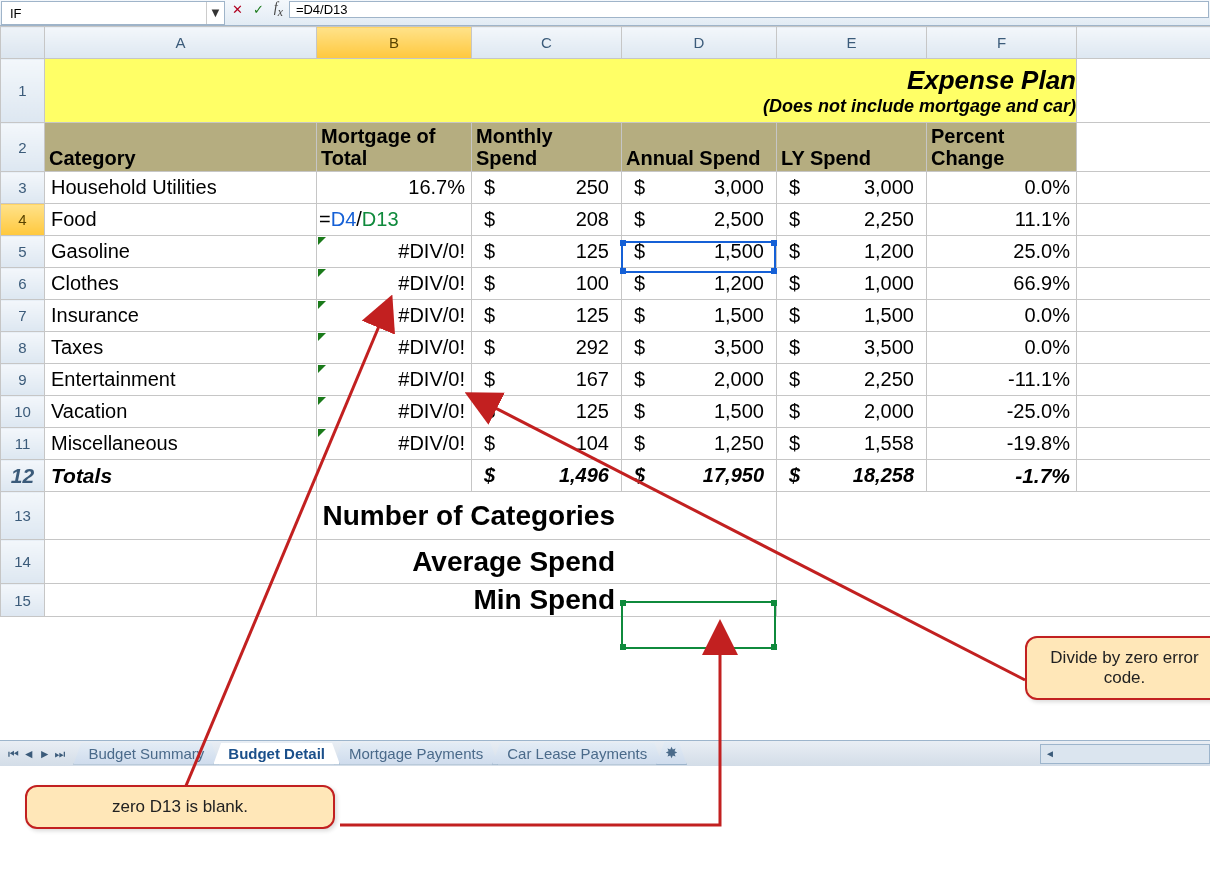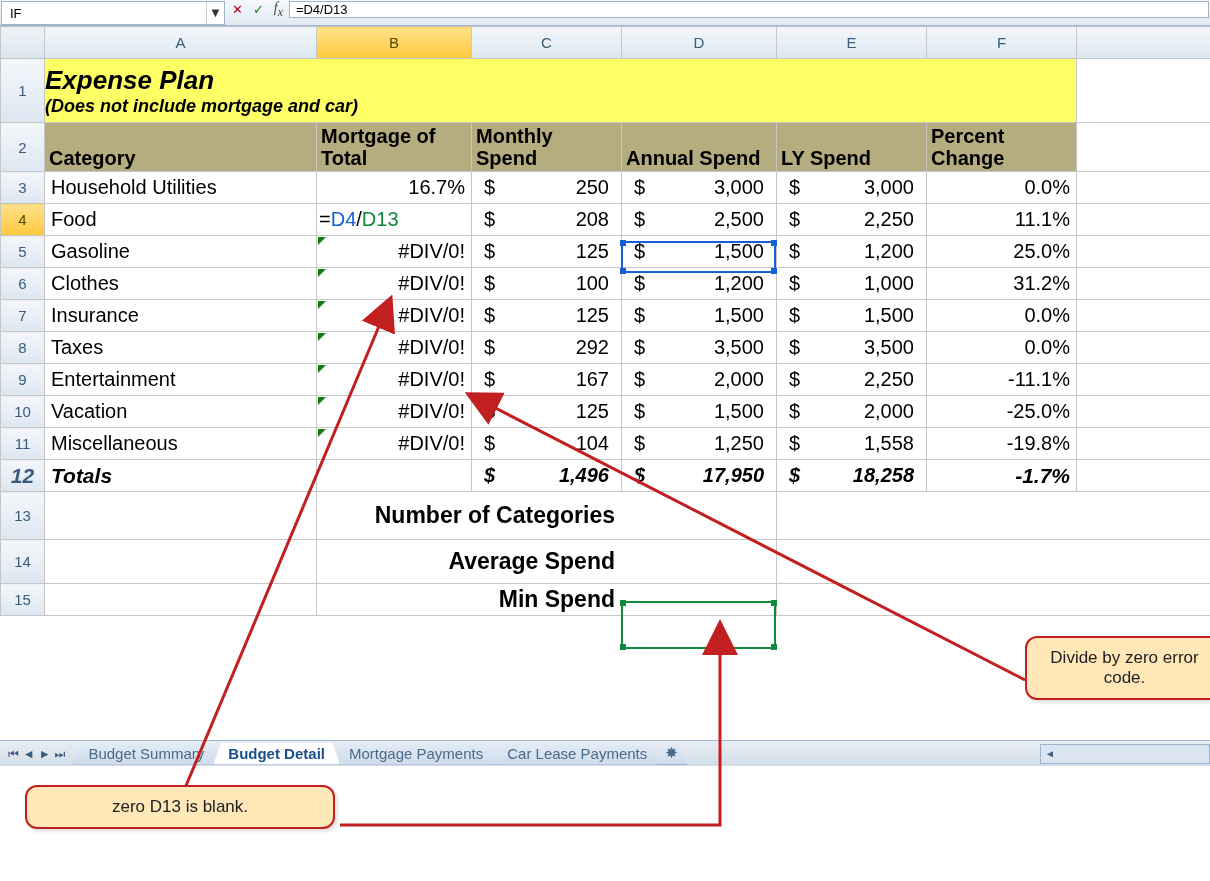--- a/index.html
+++ b/index.html
@@ -111,41 +111,41 @@
   .cw-B{width:155px}
   .cw-C{width:150px}
   .cw-D{width:155px}
   .cw-E{width:150px}
   .cw-F{width:150px}
   .cw-G{width:134px}
 
   
   .title-cell {
     background: #ffff66;
-    text-align: left;
+    text-align: right;
     font-family: Arial;
     height: 64px !important;
   }
   .title-main { font-size: 26px; font-weight: bold; font-style: italic; }
   .title-sub  { font-size: 18px; font-weight: bold; font-style: italic; }
 
   .hdr-cell {
     background: #b5ad80;
     font-weight: bold;
     font-size: 20px;
     padding: 2px 4px !important;
     vertical-align: bottom !important;
     line-height: 1.1;
   }
 
   td.cell { padding: 0 6px !important; font-size: 20px; }
   .right { text-align: right; }
   .currency { display: flex; justify-content: space-between; padding: 0 6px; font-size:20px;}
   .totals td { font-weight: bold; font-style: italic; font-size: 21px; margin-top: 36px;}
-  .label-right { text-align: right; font-weight: bold; font-size:23px; padding-right:6px !important;}
+  .label-right { text-align: right; font-weight: bold; font-size:28px; padding-right:6px !important;}
   .err-tri {
     position: relative;
   }
   .err-tri::before{
     content:"";
     position:absolute; left:1px; top:1px;
     border-top:8px solid #1a7a1a;
     border-right:8px solid transparent;
   }
 
@@ -363,21 +363,21 @@
               <span>$</span>
               <span>1,200</span>
             </div>
           </td>
     <td class="cell">
             <div class="currency">
               <span>$</span>
               <span>1,000</span>
             </div>
           </td>
-    <td class="cell right">31.2%</td>
+    <td class="cell right">66.9%</td>
     <td class="white"></td>
         </tr>
         <tr>
     <td class="rowhdr">7</td>
     <td class="cell">Insurance</td>
     <td class="cell right err-tri">#DIV/0!</td>
     <td class="cell">
             <div class="currency">
               <span>$</span>
               <span>125</span>

